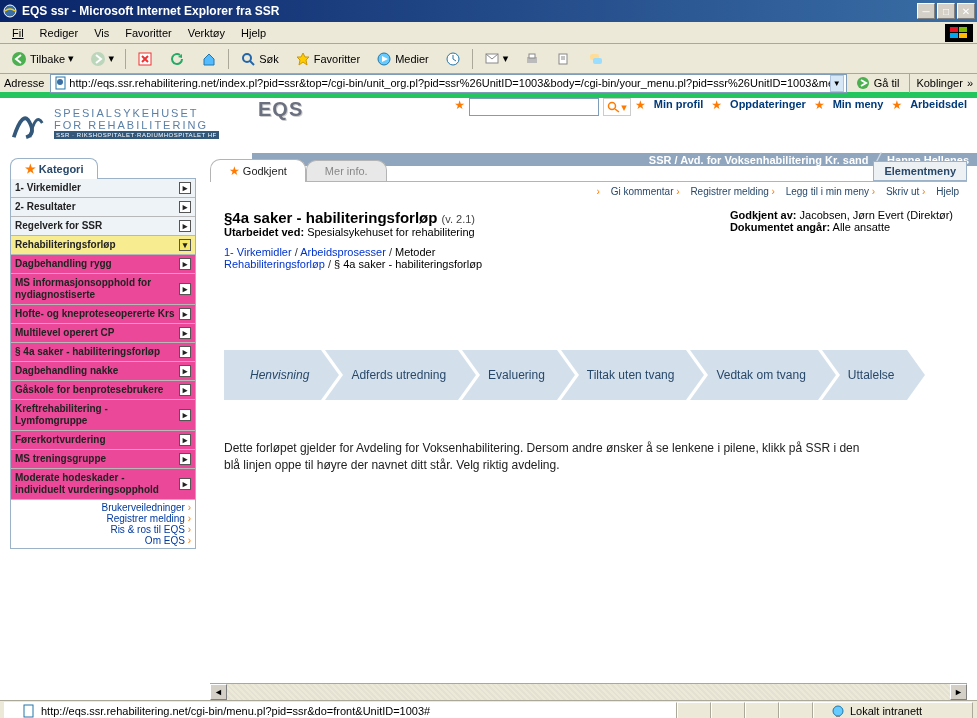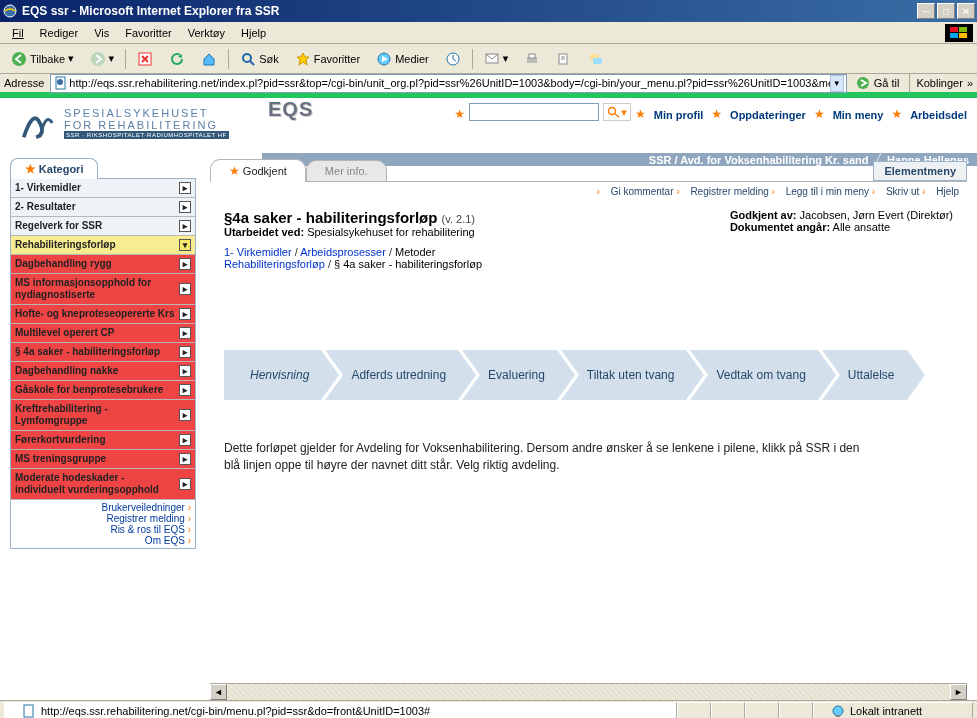--- a/index.html
+++ b/index.html
@@ -26,44 +26,44 @@
 
 
 .addressbar { background: #ece9d8; border-bottom: 6px solid #22c55e; height: 24px; display: flex; align-items: center; padding: 0 4px; gap: 4px; }
 .addressbar label { padding-right: 2px; }
 .addressbar .url-box { flex: 1; display: flex; align-items: center; background: #fff; border: 1px solid #7f9db9; height: 19px; padding: 0 2px; }
 .addressbar .url-box input { flex: 1; border: none; outline: none; font-size: 11px; }
 .addressbar .dropdown-btn { width: 14px; height: 17px; background: #d6e7f7; border: 1px solid #b0c4de; display: flex; align-items: center; justify-content: center; font-size: 8px; }
 .go-btn { display: inline-flex; align-items: center; gap: 3px; padding: 2px 4px; cursor: pointer; }
 
 
-.app-band { background: #fff; border-bottom: 0; display: flex; align-items: stretch; height: 50px; padding-left: 10px; }
+.app-band { background: #fff; border-bottom: 0; display: flex; align-items: stretch; height: 50px; }
 .logo-block { width: 252px; padding: 4px 8px; display: flex; align-items: center; gap: 6px; }
 .logo-ribbon { width: 40px; height: 38px; }
 .logo-text { font-size: 11px; color: #5a7fa6; letter-spacing: 2px; line-height: 1.1; }
 .logo-sub { font-size: 6px; background: #34587a; color: #fff; padding: 1px 2px; letter-spacing: 0.5px; }
 .eqs-block { flex: 1; display: flex; flex-direction: column; }
-.eqs-top { background: #fff; height: 30px; display: flex; align-items: flex-end; padding: 0 6px; gap: 4px; }
+.eqs-top { background: #fff; height: 30px; display: flex; align-items: flex-start; padding: 0 6px; gap: 4px; }
 .eqs-logo { font-size: 20px; font-weight: bold; color: #6b7080; text-shadow: 1px 1px 0 #ccc; letter-spacing: 1px; margin-right: auto; }
 .star { color: #ff7a00; font-size: 12px; }
 .search-box { width: 130px; height: 18px; border: 1px solid #7f9db9; padding: 0 2px; font-size: 11px; }
 .search-btn { width: 28px; height: 18px; display: inline-flex; align-items: center; justify-content: center; background: #fff; border: 1px solid #ccc; cursor: pointer; color: #ff7a00; }
 .top-link { color: #003a7a; font-weight: bold; padding: 0 4px; cursor: pointer; font-size: 11px; }
 .eqs-bar { background: #8fa6be; height: 18px; display: flex; align-items: center; justify-content: flex-end; padding: 0 8px; color: #fff; font-weight: bold; font-size: 11px; gap: 6px; margin-top: 32px; }
 .eqs-bar .slash { color: #cdd8e3; }
 
 
 .main { display: flex; height: calc(718px - 22px - 22px - 30px - 24px - 48px - 20px); background: #fff; }
 .left-col { width: 200px; padding: 10px 4px 4px 10px; }
 .right-col { flex: 1; padding: 10px 10px 0 10px; position: relative; display: flex; flex-direction: column; }
 
 
 .kat-tab { display: inline-block; background: #fff; border: 1px solid #9cb2c9; border-bottom: none; border-radius: 8px 8px 0 0; padding: 3px 14px; font-weight: bold; color: #28486a; position: relative; z-index: 2; }
 .kat-box { border: 1px solid #9cb2c9; background: #e0e0e0; margin-top: -1px; }
-.kat-item { border-bottom: 1px solid #b8b8b8; padding: 3px 4px; font-weight: bold; font-size: 10px; color: #222; display: flex; align-items: center; justify-content: space-between; cursor: pointer; background: #ef4444; line-height: 1.2; }
+.kat-item { border-bottom: 1px solid #b8b8b8; padding: 3px 4px; font-weight: bold; font-size: 10px; color: #222; display: flex; align-items: center; justify-content: space-between; cursor: pointer; background: #ec4899; line-height: 1.2; }
 .kat-item.light { background: #eef3f8; }
 .kat-item.hl { background: #f7ec8f; }
 .kat-chev { width: 12px; height: 12px; border: 1px solid #555; display: inline-flex; align-items: center; justify-content: center; font-size: 9px; background: #fff; flex-shrink: 0; margin-left: 4px; }
 .kat-chev.yellow { background: #f7e96b; }
 .kat-links { background: #fff; padding: 2px 4px; text-align: right; }
 .kat-links a { display: block; color: #003a9e; font-size: 10px; cursor: pointer; }
 .kat-links a .chev { color: #ff7a00; }
 
 
 .doc-tabs { display: flex; align-items: flex-end; gap: 0; }

